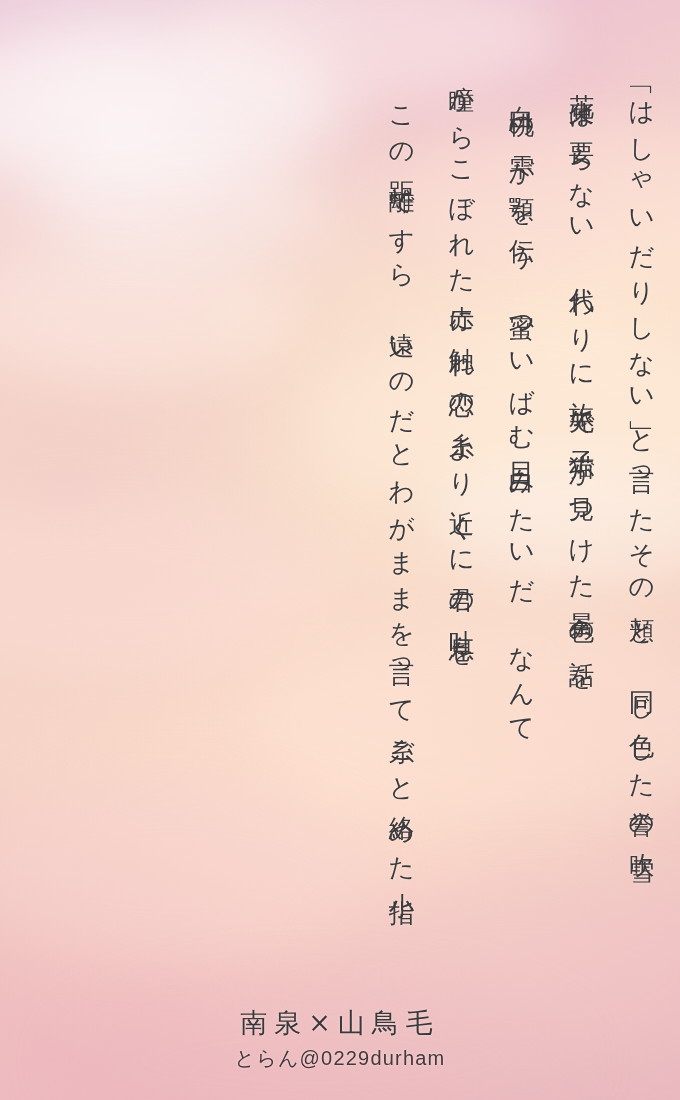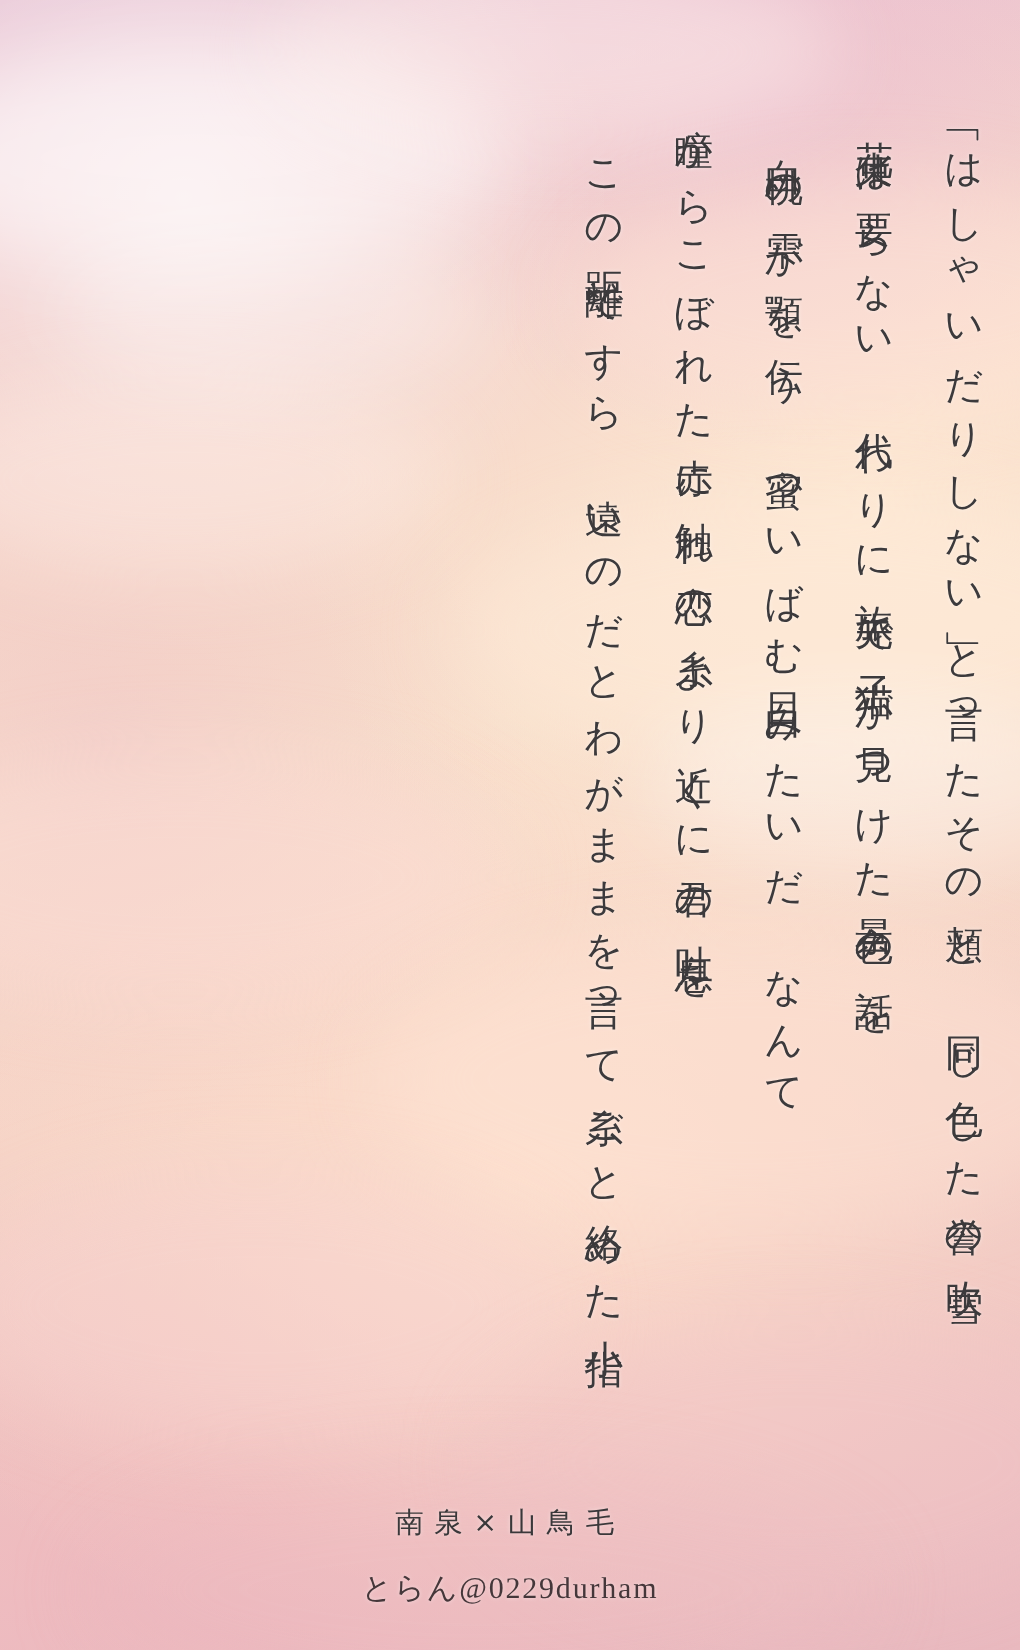--- a/index.html
+++ b/index.html
@@ -93,28 +93,28 @@
 
   #credits {
     position: absolute;
     left: 0;
     right: 0;
     bottom: 28px;
     text-align: center;
   }
   #title {
     font-family: "DejaVu Serif", "Liberation Serif", serif;
-    font-size: 19px;
+    font-size: 27px;
     letter-spacing: 7px;
     color: #3a383a;
-    margin-bottom: 17px;
+    margin-bottom: 4px;
     text-shadow: 0 0 3px rgba(255,255,255,0.5);
   }
   #handle {
-    font-family: Liberation Serif, serif;
+    font-family: Liberation Sans, sans-serif;
     font-size: 20px;
     letter-spacing: 1.2px;
     color: #45373a;
     text-shadow: 0 0 3px rgba(255,255,255,0.5);
   }
 </style>
 </head>
 <body>
 
 <div id="card">

